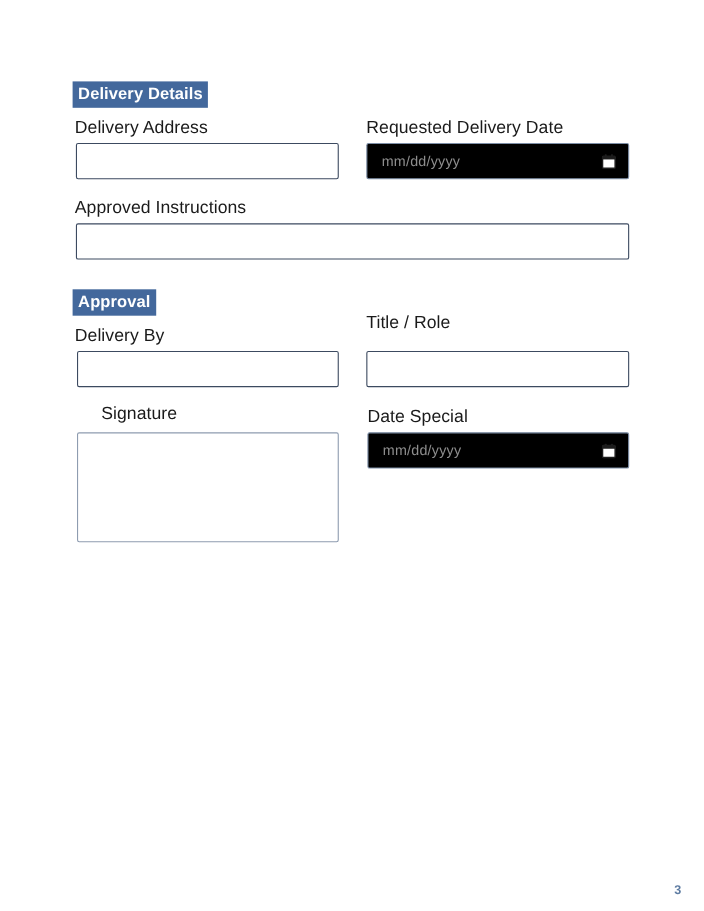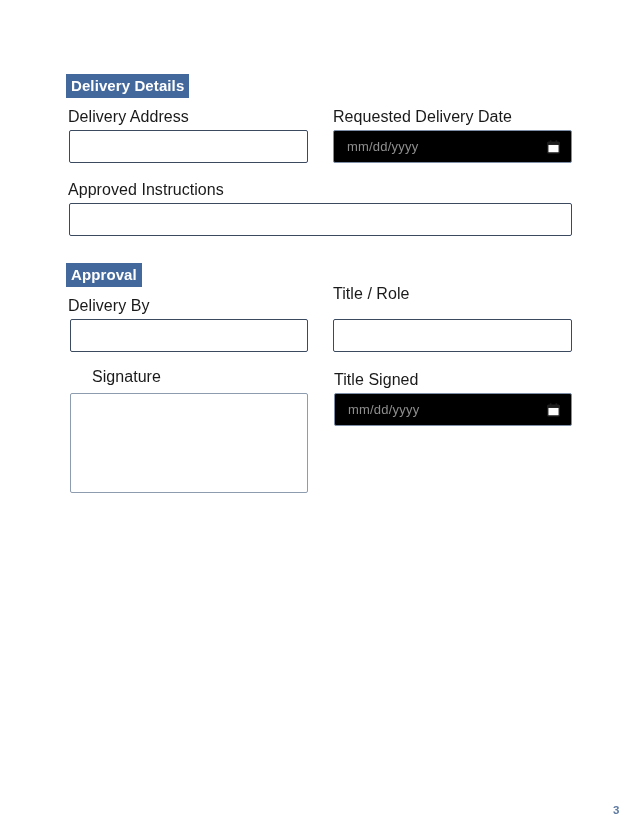--- a/index.html
+++ b/index.html
@@ -181,21 +181,21 @@
   <input class="text-input" style="left: 70px; top: 319px; width: 238px; height: 33px;" type="text" placeholder="">
 
   <div class="field-label" style="left:333px; top:286px;">Title / Role</div>
 
   <input class="text-input" style="left: 333px; top: 319px; width: 239px; height: 33px;" type="text" placeholder="">
 
   <div class="field-label" style="left:68px; top:369px;margin-left:24px;">Signature</div>
 
   <div class="signature-box" style="left:70px; top:393px; width:238px; height:100px;"></div>
 
-  <div class="field-label" style="left:334px; top:372px;">Title Signed</div>
+  <div class="field-label" style="left:334px; top:372px;">Date Special</div>
 
   <div class="date-input" style="left:334px; top:393px; width:238px; height:33px;">
     <span class="date-placeholder">mm/dd/yyyy</span>
     <svg class="cal-icon" viewBox="0 0 14 15">
       <rect x="0.8" y="2.2" width="12.4" height="11.8" rx="1" fill="#ffffff" stroke="#1d1d1d" stroke-width="1.5"></rect>
       <rect x="0.8" y="2.2" width="12.4" height="3.1" fill="#1d1d1d"></rect>
       <rect x="3.0" y="0.3" width="1.9" height="3.0" rx="0.5" fill="#1d1d1d"></rect>
       <rect x="9.1" y="0.3" width="1.9" height="3.0" rx="0.5" fill="#1d1d1d"></rect>
     </svg>
   </div>

